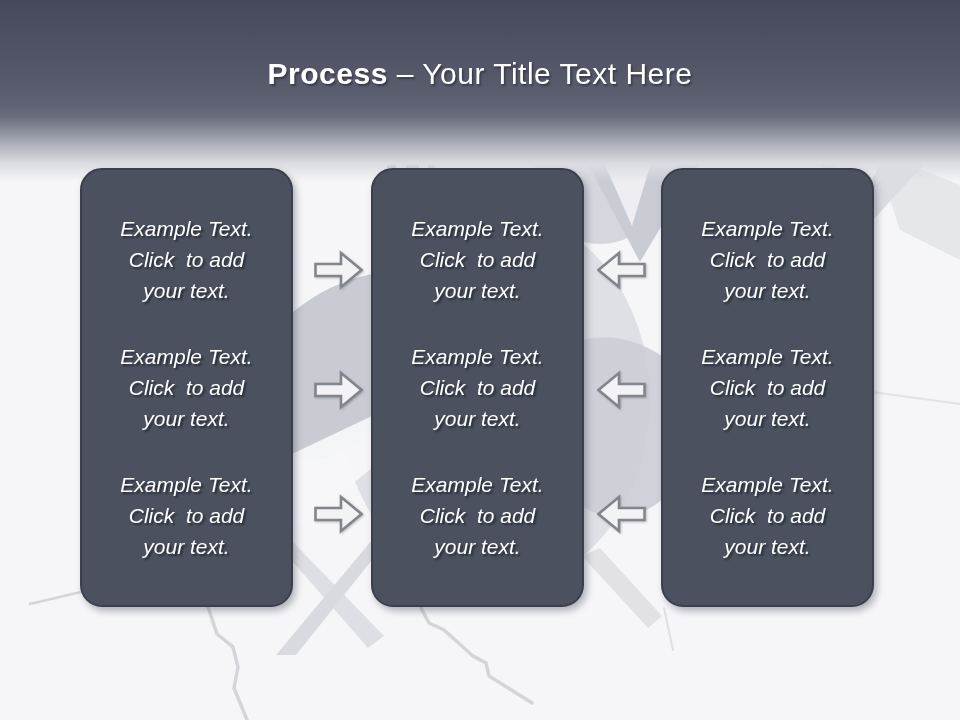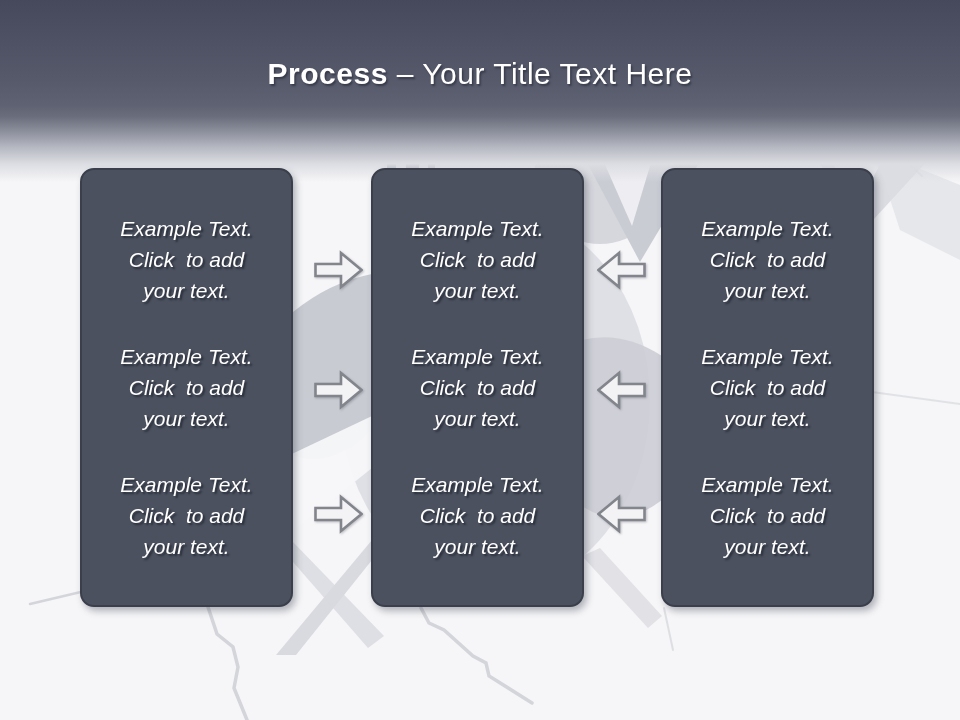--- a/index.html
+++ b/index.html
@@ -22,21 +22,21 @@
     position:absolute;left:0;top:54px;width:100%;
     text-align:center;color:#ffffff;font-size:30px;line-height:40px;
     text-shadow:1.5px 1.5px 2px rgba(25,28,40,.5);
     letter-spacing:.5px;white-space:nowrap;
   }
   .title .t-bold{font-weight:700;}
   .title .t-rest{font-weight:400;margin-left:9px;}
   
   .panel{
     position:absolute;top:168px;width:213px;height:439px;box-sizing:border-box;
-    background:#4c515f;border:2px solid #3a3f4b;border-radius:14px;
+    background:#4c515f;border:2px solid #3a3f4b;border-radius:22px;
     box-shadow:3px 4px 7px rgba(70,74,90,.40);
     display:flex;flex-direction:column;justify-content:space-evenly;
     padding:8px 6px;z-index:3;
   }
   .panel-left{left:80px;}
   .panel-center{left:371px;}
   .panel-right{left:661px;}
   .tblock{
     font-style:italic;font-size:21px;line-height:31px;font-weight:400;
     color:#ffffff;text-align:center;

